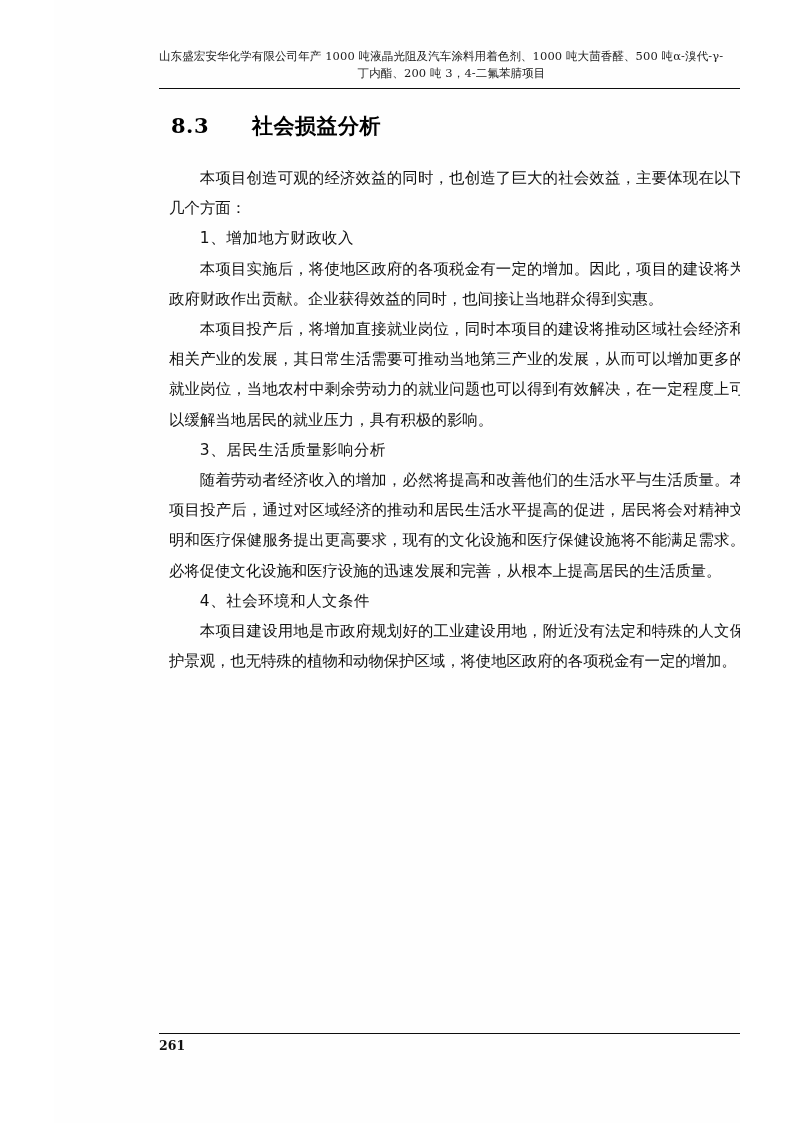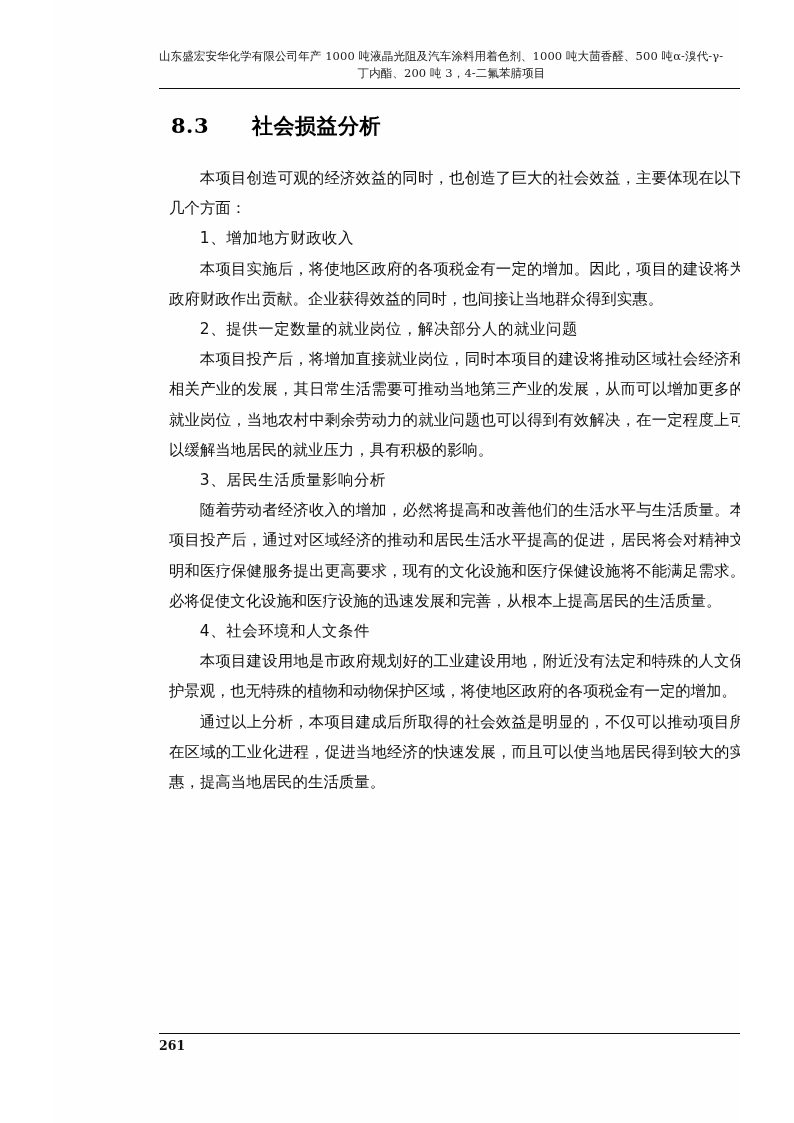--- a/index.html
+++ b/index.html
@@ -122,25 +122,23 @@
   <div class="header-rule"></div>
 
   <h1 class="section-heading">
     <span class="num">8.3</span><span>社会损益分析</span>
   </h1>
 
   <div class="body-block">
     <p class="para">本项目创造可观的经济效益的同时，也创造了巨大的社会效益，主要体现在以下几个方面：</p>
     <p class="para item">1、增加地方财政收入</p>
     <p class="para">本项目实施后，将使地区政府的各项税金有一定的增加。因此，项目的建设将为政府财政作出贡献。企业获得效益的同时，也间接让当地群众得到实惠。</p>
-    <p class="para item">2、提供一定数量的就业岗位，解决部分人的就业问题</p>
     <p class="para">本项目投产后，将增加直接就业岗位，同时本项目的建设将推动区域社会经济和相关产业的发展，其日常生活需要可推动当地第三产业的发展，从而可以增加更多的就业岗位，当地农村中剩余劳动力的就业问题也可以得到有效解决，在一定程度上可以缓解当地居民的就业压力，具有积极的影响。</p>
     <p class="para item">3、居民生活质量影响分析</p>
     <p class="para tight">随着劳动者经济收入的增加，必然将提高和改善他们的生活水平与生活质量。本项目投产后，通过对区域经济的推动和居民生活水平提高的促进，居民将会对精神文明和医疗保健服务提出更高要求，现有的文化设施和医疗保健设施将不能满足需求。必将促使文化设施和医疗设施的迅速发展和完善，从根本上提高居民的生活质量。</p>
     <p class="para item">4、社会环境和人文条件</p>
     <p class="para tight">本项目建设用地是市政府规划好的工业建设用地，附近没有法定和特殊的人文保护景观，也无特殊的植物和动物保护区域，将使地区政府的各项税金有一定的增加。</p>
-    <p class="para">通过以上分析，本项目建成后所取得的社会效益是明显的，不仅可以推动项目所在区域的工业化进程，促进当地经济的快速发展，而且可以使当地居民得到较大的实惠，提高当地居民的生活质量。</p>
   </div>
 
   <div class="footer-rule"></div>
   <div class="footer-pageno">261</div>
 
 </div>
 
 </body></html>

